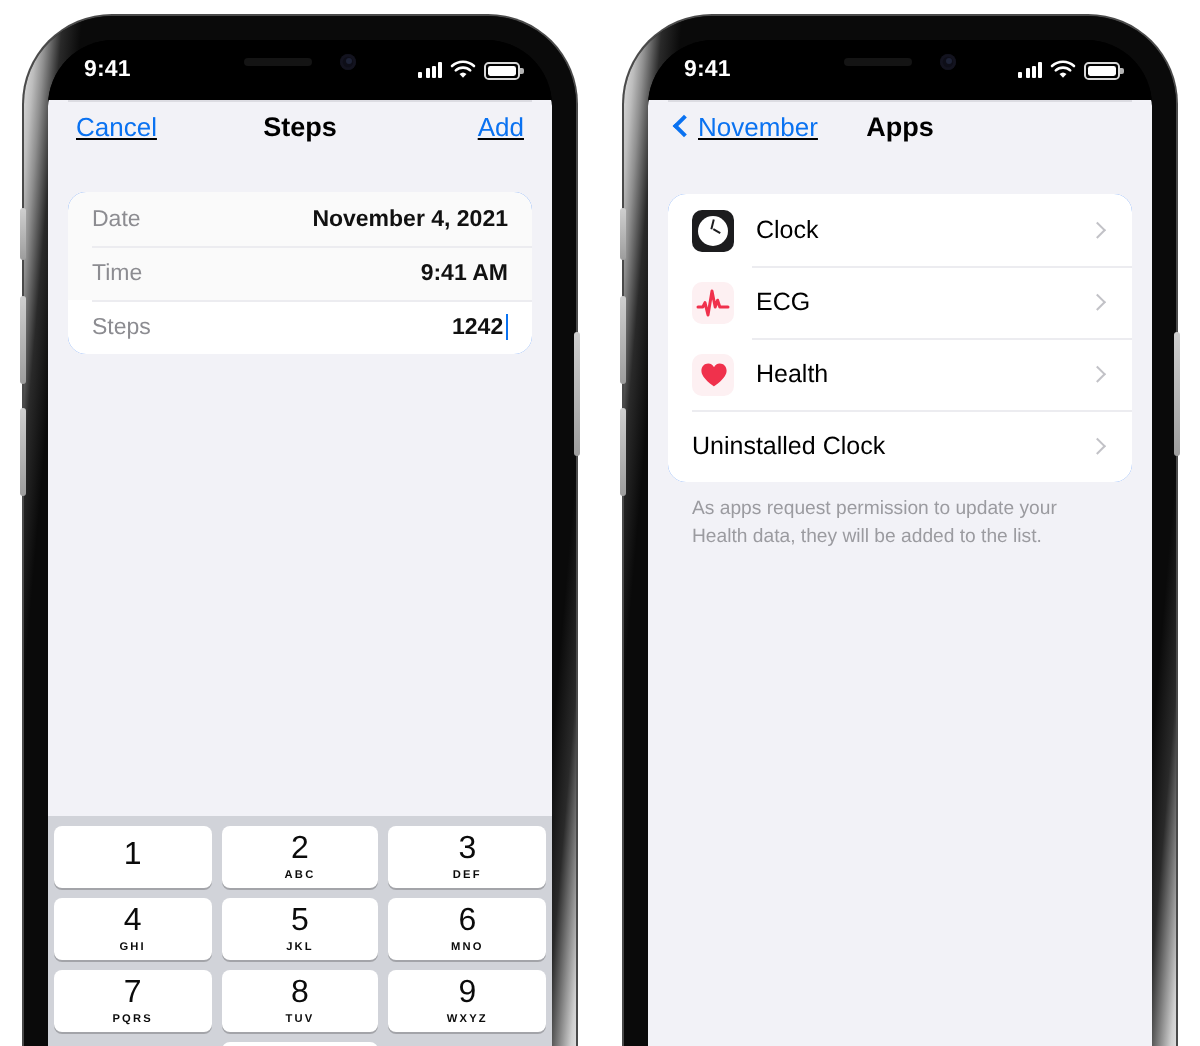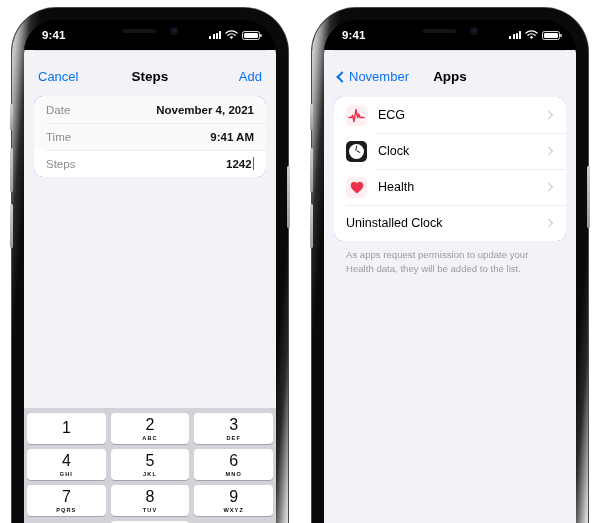--- a/index.html
+++ b/index.html
@@ -136,23 +136,24 @@
     height: 14px;
     background: #dcdce2;
     border-radius: 10px 10px 0 0;
     z-index: -1;
   }
 
   
   .navbar {
     height: 42px;
     display: flex;
-    align-items: flex-end;
+    align-items: center;
     padding: 0 14px;
     position: relative;
+    text-decoration: underline;
   }
   .nav-title {
     position: absolute;
     left: 0; right: 0;
     text-align: center;
     font-size: 13.5px;
     font-weight: bold;
     color: #000;
     pointer-events: none;
   }
@@ -500,34 +501,34 @@
         <div class="navbar">
           <span class="back-wrap">
             <span class="chev-back"></span>
             <span class="nav-btn">November</span>
           </span>
           <span class="nav-title">Apps</span>
         </div>
 
         <div class="group tight">
           <div class="arow">
+            <span class="app-icon icon-clock">
+              <span class="face"></span>
+            </span>
+            <span class="app-label">Clock</span>
+            <span class="chev-right"></span>
+          </div>
+
+          <div class="arow">
             <span class="app-icon icon-ecg">
               <svg width="17" height="15" viewBox="0 0 17 15">
                 <path d="M1 9.5h2.4l1.1-2.2 1.5 6.2L8 1.5l1.6 8 1.2-3.4 1.1 3.4H16" fill="none" stroke="#f0314c" stroke-width="1.5" stroke-linecap="round" stroke-linejoin="round"></path>
               </svg>
             </span>
             <span class="app-label">ECG</span>
-            <span class="chev-right"></span>
-          </div>
-
-          <div class="arow">
-            <span class="app-icon icon-clock">
-              <span class="face"></span>
-            </span>
-            <span class="app-label">Clock</span>
             <span class="chev-right"></span>
           </div>
 
           <div class="arow">
             <span class="app-icon icon-health">
               <svg width="14" height="13" viewBox="0 0 14 13">
                 <path d="M7 12.2C7 12.2 0.7 8.3 0.7 4.4 0.7 2.2 2.3 0.8 4.1 0.8 5.4 0.8 6.5 1.6 7 2.6 7.5 1.6 8.6 0.8 9.9 0.8 11.7 0.8 13.3 2.2 13.3 4.4 13.3 8.3 7 12.2 7 12.2Z" fill="#f0314c"></path>
               </svg>
             </span>
             <span class="app-label">Health</span>

